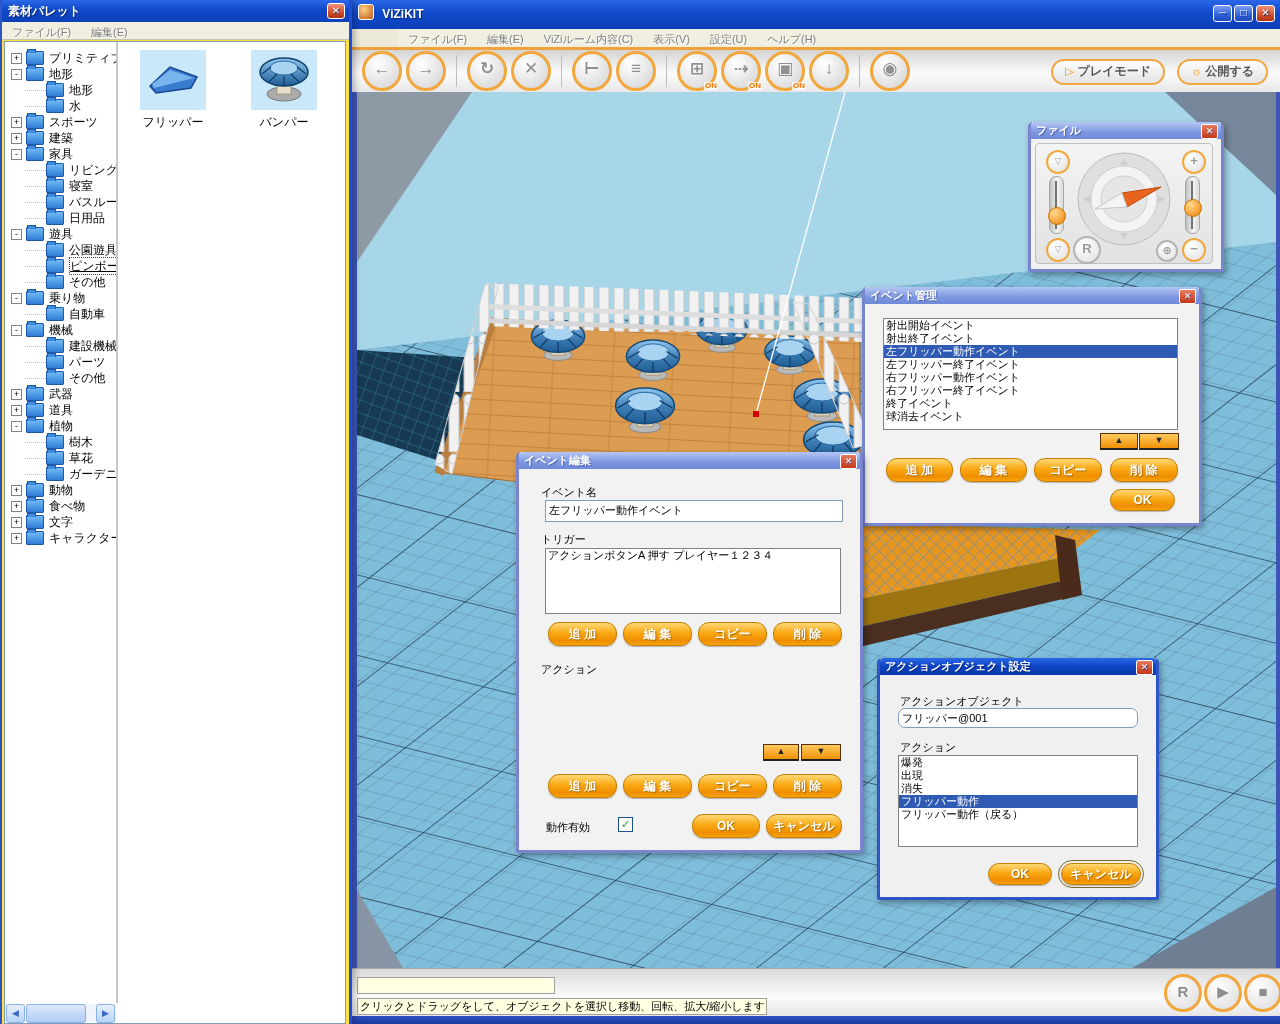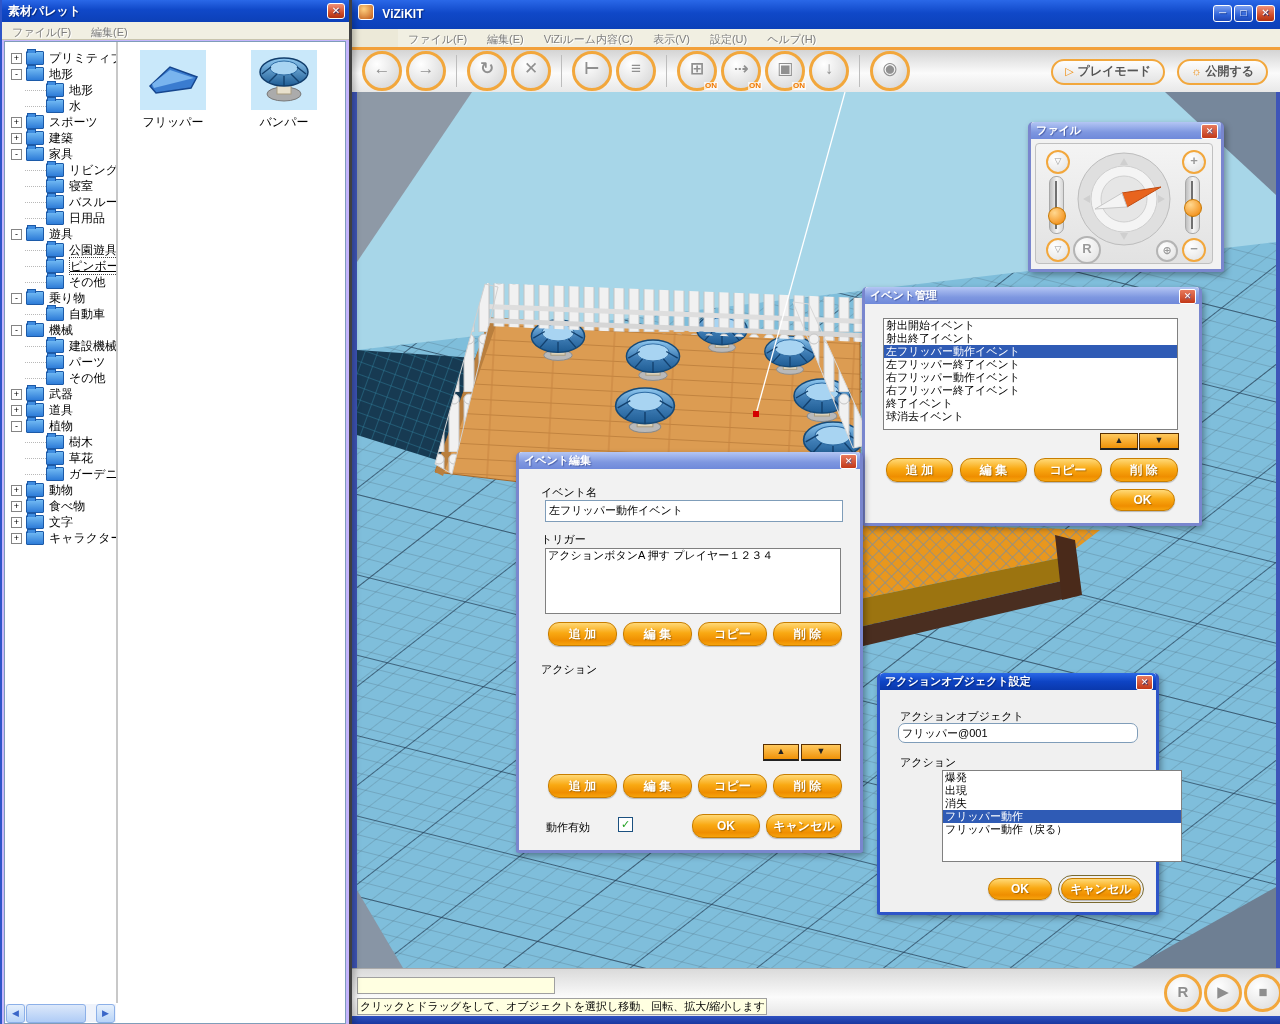--- a/index.html
+++ b/index.html
@@ -231,21 +231,21 @@
     <div class="abs" style="left:5px;top:29px;width:406px;height:15px;background:#FFFFE1;border:1px solid #A0A0A0;font-size:11px;line-height:15px;padding-left:2px;white-space:nowrap;overflow:hidden;">
       <span>クリックとドラッグをして、オブジェクトを選択し移動、回転、拡大/縮小します。</span>
     </div>
     <div class="circbtn" style="left:812px;top:5px;"><span>R</span></div>
     <div class="circbtn" style="left:852px;top:5px;">▶</div>
     <div class="circbtn" style="left:892px;top:5px;">■</div>
   </div>
   <div class="abs" style="left:0;top:1016px;width:928px;height:8px;background:linear-gradient(#2E50C0,#1A38A0);"></div>
 </div>
 
-<div class="abs" style="left:0;top:0;width:352px;height:1024px;background:#c4b5fd;border-left:2px solid #2E55C8;border-right:3px solid #404040;box-sizing:border-box;box-shadow:3px 0 6px rgba(0,0,0,.25);">
+<div class="abs" style="left:0;top:0;width:352px;height:1024px;background:#fde047;border-left:2px solid #2E55C8;border-right:3px solid #1d4ed8;box-sizing:border-box;box-shadow:3px 0 6px rgba(0,0,0,.25);">
   <div class="xp-title" style="position:relative;">
     <span>素材パレット</span>
     <span class="xbtn" style="right:4px;top:3px;width:16px;height:14px;line-height:13px;">✕</span>
   </div>
   <div class="menubar" id="palette-menus" style="height:17px;"><span>ファイル(F)</span><span>編集(E)</span></div>
   <div class="abs" style="left:2px;top:41px;right:3px;bottom:0;background:#fff;border:1px solid #7F9DB9;">
 
     <div class="abs" id="tree" style="left:0;top:0;width:111px;bottom:20px;overflow:hidden;border-right:2px solid #C8C8C8;padding-top:8px;">
         <div class="trow">
           <span class="expander">+</span>
@@ -526,31 +526,31 @@
   <div class="pill" style="left:29px;top:322px;width:67px;height:22px;line-height:22px;"><span>追 加</span></div>
   <div class="pill" style="left:104px;top:322px;width:67px;height:22px;line-height:22px;"><span>編 集</span></div>
   <div class="pill" style="left:179px;top:322px;width:67px;height:22px;line-height:22px;"><span>コピー</span></div>
   <div class="pill" style="left:254px;top:322px;width:67px;height:22px;line-height:22px;"><span>削 除</span></div>
   <div class="lbl" style="left:27px;top:368px;">動作有効</div>
   <div class="checkbox" style="left:99px;top:365px;"></div>
   <div class="pill" style="left:173px;top:362px;width:66px;height:22px;line-height:22px;"><span>OK</span></div>
   <div class="pill" style="left:247px;top:362px;width:74px;height:22px;line-height:22px;"><span>キャンセル</span></div>
 </div>
 
-<div class="fwin" style="left:877px;top:673px;width:276px;height:239px;border-color:#2E55C8;background:#F0F0F0;">
+<div class="fwin" style="left:877px;top:658px;width:276px;height:239px;border-color:#2E55C8;background:#F0F0F0;">
   <div class="xp-blue-title" style="position:relative;border-radius:4px 4px 0 0;">
     <span>アクションオブジェクト設定</span>
     <span class="fl-x">✕</span>
   </div>
   <div class="lbl" style="left:20px;top:36px;">アクションオブジェクト</div>
   <div class="tfield" style="left:18px;top:50px;width:232px;height:16px;border-radius:7px;">
     <span>フリッパー@001</span>
   </div>
   <div class="lbl" style="left:20px;top:82px;">アクション</div>
-  <div class="lb" style="left:18px;top:97px;width:238px;height:90px;margin-left:44px;">
+  <div class="lb" style="left:18px;top:97px;width:238px;height:90px;">
       <div class="lb-item">爆発</div>
       <div class="lb-item">出現</div>
       <div class="lb-item">消失</div>
       <div class="lb-item sel">フリッパー動作</div>
       <div class="lb-item">フリッパー動作（戻る）</div>
     </div>
   <div class="pill" style="left:108px;top:205px;width:62px;height:20px;line-height:20px;"><span>OK</span></div>
   <div class="pill" style="left:181px;top:205px;width:78px;height:20px;line-height:20px;outline:1px solid #7A6A30;outline-offset:2px;"><span>キャンセル</span></div>
 </div>
 

